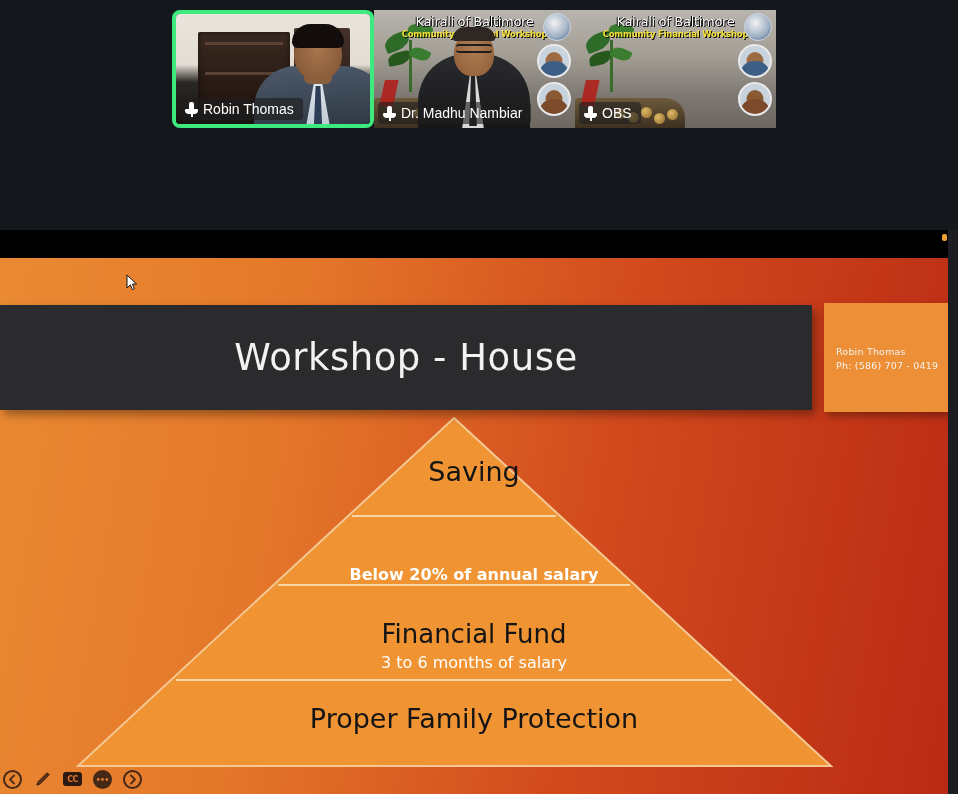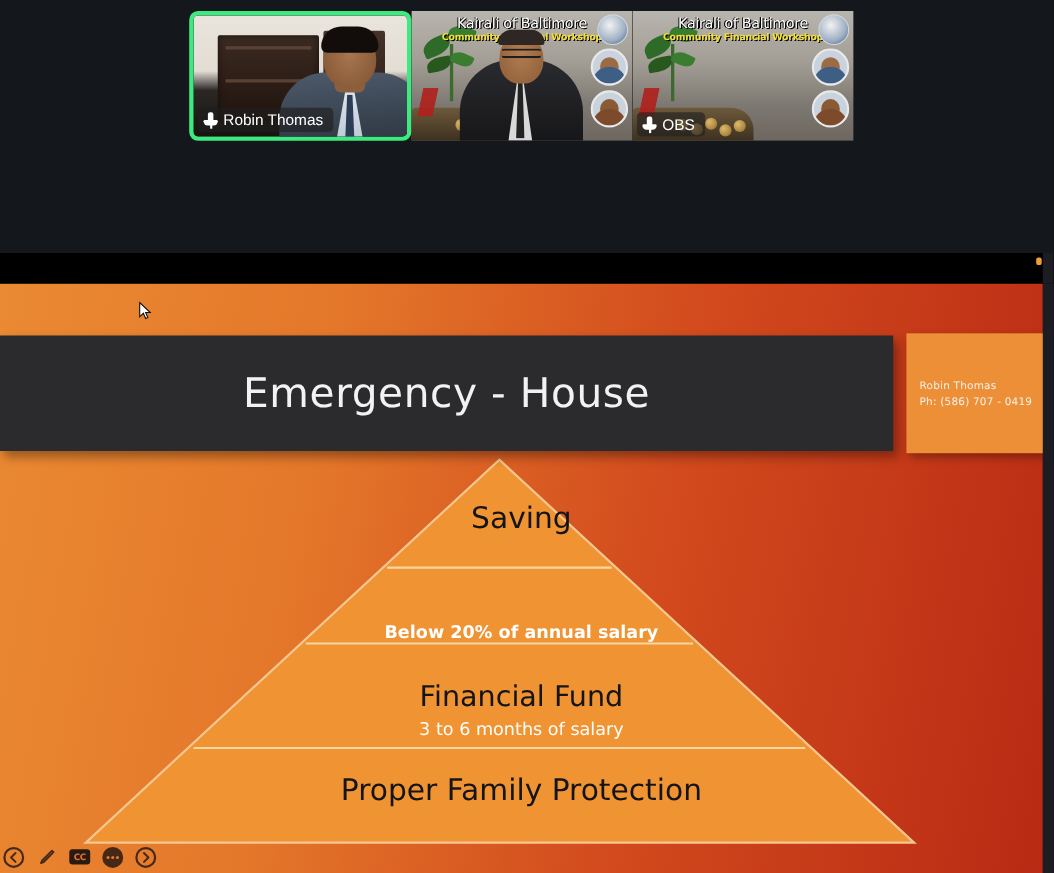--- a/index.html
+++ b/index.html
@@ -186,20 +186,28 @@
         <span class="f" style="background:#8a5a35;"></span>
           <span class="s" style="background:#7d4a2c;"></span>
       </div>
 
       <div style="position:absolute;left:44px;top:44px;width:112px;height:74px;background:linear-gradient(180deg,#2a2b2f,#171719);border-radius:48px 48px 0 0;"></div>
       <div style="position:absolute;left:84px;top:60px;width:30px;height:58px;background:#d9d9d9;clip-path:polygon(42% 0,58% 0,86% 100%,14% 100%);"></div>
       <div style="position:absolute;left:94px;top:64px;width:10px;height:52px;background:#222;clip-path:polygon(30% 0,70% 0,88% 100%,12% 100%);"></div>
       <div style="position:absolute;left:80px;top:20px;width:40px;height:46px;border-radius:50% 50% 44% 44%;background:radial-gradient(ellipse at 50% 40%,#b07c52,#8d5d36);"></div>
       <div style="position:absolute;left:79px;top:17px;width:42px;height:14px;border-radius:22px 22px 4px 4px;background:#2e2723;"></div>
       <div style="position:absolute;left:82px;top:34px;width:36px;height:9px;border-top:2px solid #1d1d1d;border-bottom:2px solid #1d1d1d;border-radius:3px;"></div>
+      <div class="badge">
+        <span class="pin-ic">
+            <i></i>
+            <b></b>
+            <u></u>
+          </span>
+        <span class="label">Dr. Madhu Nambiar</span>
+      </div>
     </div>
 
     <div class="tile plain">
       <div class="brand"></div>
       <div class="plant">
         <div class="stem"></div>
         <div class="leaf" style="left:2px;  top:16px; width:26px; height:16px; transform:rotate(-22deg);"></div>
         <div class="leaf" style="left:26px; top:6px;  width:24px; height:14px; transform:rotate(18deg); background:#3a7d31;"></div>
         <div class="leaf" style="left:6px;  top:34px; width:22px; height:13px; transform:rotate(-10deg); background:#27591f;"></div>
         <div class="leaf" style="left:28px; top:30px; width:20px; height:12px; transform:rotate(26deg); background:#3a7d31;"></div>
@@ -252,21 +260,21 @@
     <div class="tier-label tier-main" style="top:198px; font-size:27px;">Saving</div>
 
     <div class="tier-label tier-sub" style="top:307px; font-size:16px; font-weight:bold;">Below 20% of annual  salary</div>
 
     <div class="tier-label tier-main" style="top:361px; font-size:26px;">Financial Fund</div>
     <div class="tier-label tier-sub" style="top:395px; font-size:16px;">3  to  6  months of salary</div>
 
     <div class="tier-label tier-main" style="top:445px; font-size:27px;">Proper Family Protection</div>
 
     <div class="title-bar">
-      <span class="txt">Emergency - House</span>
+      <span class="txt">Workshop - House</span>
     </div>
 
     <div class="contact">
       <div>Robin Thomas</div>
       <div>Ph: (586) 707 - 0419</div>
     </div>
 
     <div class="toolbar">
       <span class="tb" title="Previous">
         <svg width="13" height="13" viewBox="0 0 16 16">

